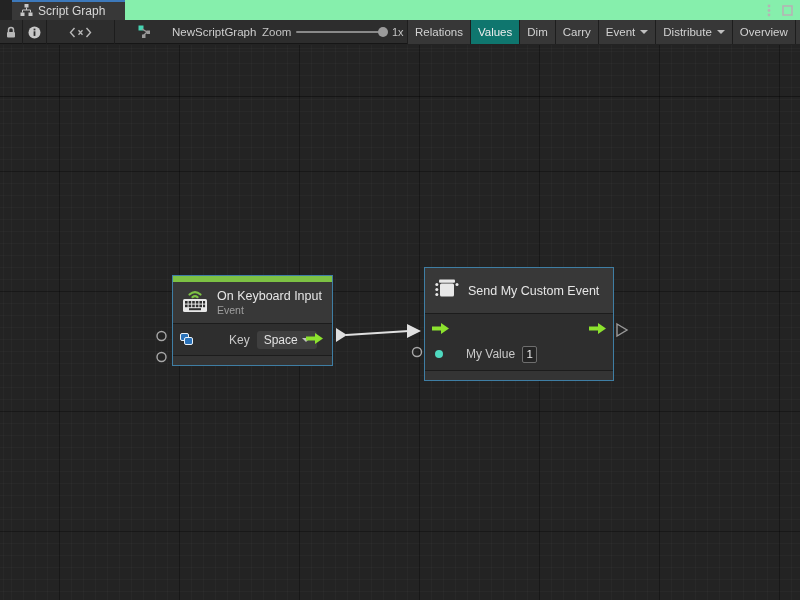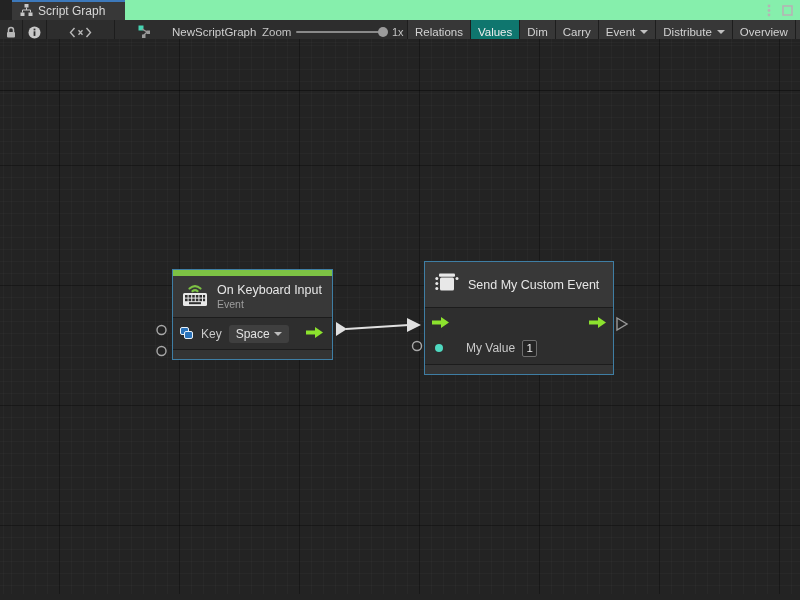--- a/index.html
+++ b/index.html
@@ -26,40 +26,40 @@
   .slider-track { position:absolute; left:296px; top:11px; width:88px; height:2px; background:#8a8a8a; border-radius:1px; cursor:pointer; }
   .slider-thumb { position:absolute; left:378px; top:7px; width:10px; height:10px; border-radius:50%; background:#9b9b9b; cursor:pointer; }
   .zoomval { position:absolute; left:392px; top:0; height:24px; display:flex; align-items:center; color:#c4c4c4; font-size:11px; }
   .btn-strip { position:absolute; left:407px; top:0; height:24px; display:flex; }
   .strip-btn { height:24px; display:flex; align-items:center; gap:5px; padding:0 7px; background:#373737;
     border-left:1px solid #1d1d1d; cursor:pointer; white-space:nowrap; color:#d2d2d2; }
   .strip-btn.active { background:#0f766e; color:#eee; }
   .caret-down { width:0; height:0; border-left:4px solid transparent; border-right:4px solid transparent; border-top:4px solid #c0c0c0; }
 
   
-  .canvas { position:absolute; left:0; top:39px; width:800px; height:555px; background-color:#232323;
+  .canvas { position:absolute; left:0; top:45px; width:800px; height:555px; background-color:#232323;
     background-image:
       repeating-linear-gradient(90deg, rgba(0,0,0,0.40) 0 1px, transparent 1px 120px),
       repeating-linear-gradient(0deg,  rgba(0,0,0,0.40) 0 1px, transparent 1px 120px),
       repeating-linear-gradient(90deg, rgba(255,255,255,0.025) 0 1px, transparent 1px 12px),
       repeating-linear-gradient(0deg,  rgba(255,255,255,0.025) 0 1px, transparent 1px 12px);
     background-position: 59px 0, 0 52px, 11px 0, 0 4px; }
   .overlay { position:absolute; left:0; top:0; width:800px; height:555px; }
 
   
   .node { position:absolute; border:1px solid #3f7ea4; background:#2e2e2e; cursor:grab; }
   .node-accent { height:6px; background:#7dc244; }
   .node-header { background:#383838; border-bottom:1px solid #1c1c1c; display:flex; align-items:center; gap:9px; padding:6px 9px; }
   .node-titles { display:flex; flex-direction:column; gap:1px; }
   .node-title { font-size:12.5px; color:#e6e6e6; white-space:nowrap; }
   .node-sub { font-size:10.5px; color:#9f9f9f; }
   .node-body { background:#2e2e2e; padding:5px 7px; display:flex; flex-direction:column; gap:2px; }
   .node-footer { height:10px; background:#343434; border-top:1px solid #1c1c1c; }
   .port-row { position:relative; height:21px; display:flex; align-items:center; gap:7px; }
-  .port-label { font-size:12px; color:#c9c9c9; white-space:nowrap; }
+  .port-label { font-size:12px; color:#c9c9c9; white-space:nowrap;margin-left:28px; }
   .dropdown { display:flex; align-items:center; gap:4px; background:#3f3f3f; border-radius:3px;
     padding:2px 7px; color:#e2e2e2; font-size:12px; cursor:pointer; }
   .dd-caret { width:0; height:0; border-left:4px solid transparent; border-right:4px solid transparent; border-top:4px solid #bdbdbd; }
   .arrow-out { position:absolute; right:2px; top:50%; transform:translateY(-50%); }
   .enum-icon { position:relative; width:14px; height:13px; flex:0 0 14px; }
   .enum-icon i { position:absolute; width:9px; height:8px; background:#2a72b9; border:1.5px solid #e9f1f8; border-radius:2px; }
   .enum-icon i.back { left:0; top:0; }
   .enum-icon i.front { left:4px; top:4px; }
   .teal-dot { width:8px; height:8px; border-radius:50%; background:#4fd9c0; flex:0 0 8px; margin-left:3px; }
   .value-box { min-width:15px; height:17px; background:#242424; border:1px solid #6e6e6e; border-radius:2px;

